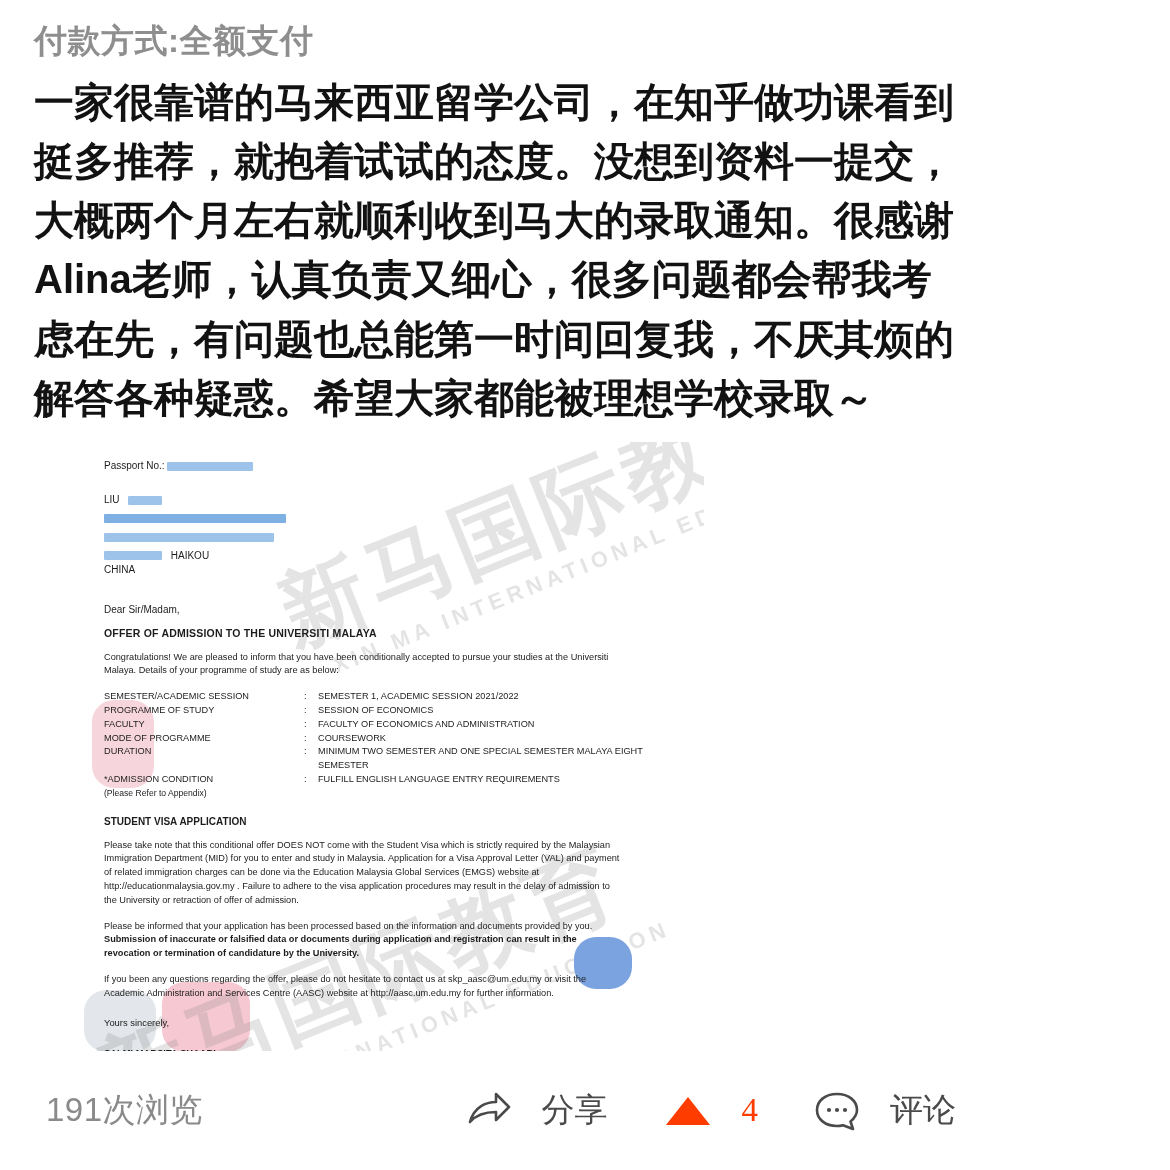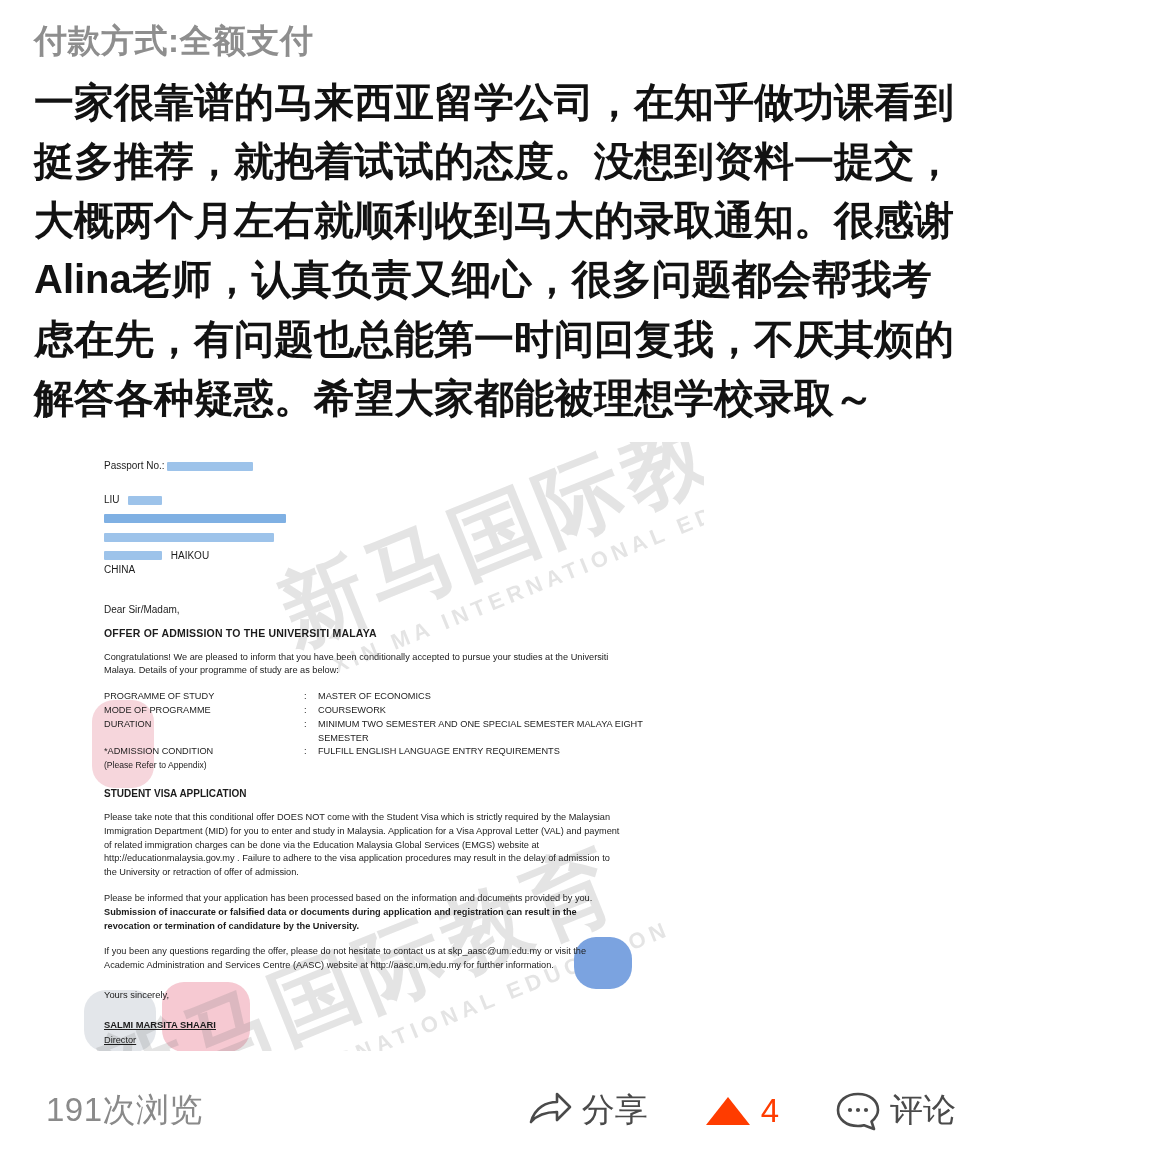--- a/index.html
+++ b/index.html
@@ -150,22 +150,23 @@
     letter-spacing: 0.5px;
   }
   .actions {
     display: flex;
     align-items: center;
     gap: 56px;
   }
   .action {
     display: flex;
     align-items: center;
-    gap: 9px;
+    gap: 30px;
     cursor: pointer;
+    font-family: Liberation Serif, serif;
   }
   .action-label {
     font-size: 33px;
     color: #4a4a4a;
   }
   .count {
     font-size: 33px;
     color: #ff3c00;
     font-weight: 500;
   }
@@ -221,24 +222,34 @@
 
         <div class="dear">Dear Sir/Madam,</div>
 
         <div class="offer-title">OFFER OF ADMISSION TO THE UNIVERSITI MALAYA</div>
 
         <div class="para">Congratulations! We are pleased to inform that you have been conditionally accepted to pursue your studies at the Universiti Malaya. Details of your programme of study are as below:</div>
 
         <div class="details">
           <table>
             <tbody>
+                <tr>
+              <td class="k">SEMESTER/ACADEMIC SESSION</td>
+              <td class="c">:</td>
+              <td>SEMESTER 1, ACADEMIC SESSION 2021/2022</td>
+            </tr>
             <tr>
               <td class="k">PROGRAMME OF STUDY</td>
               <td class="c">:</td>
-              <td>MASTER OF ECONOMICS</td>
+              <td>SESSION OF ECONOMICS</td>
+            </tr>
+            <tr>
+              <td class="k">FACULTY</td>
+              <td class="c">:</td>
+              <td>FACULTY OF ECONOMICS AND ADMINISTRATION</td>
             </tr>
             <tr>
               <td class="k">MODE OF PROGRAMME</td>
               <td class="c">:</td>
               <td>COURSEWORK</td>
             </tr>
             <tr>
               <td class="k">DURATION</td>
               <td class="c">:</td>
               <td>MINIMUM TWO SEMESTER AND ONE SPECIAL SEMESTER MALAYA EIGHT SEMESTER</td>

